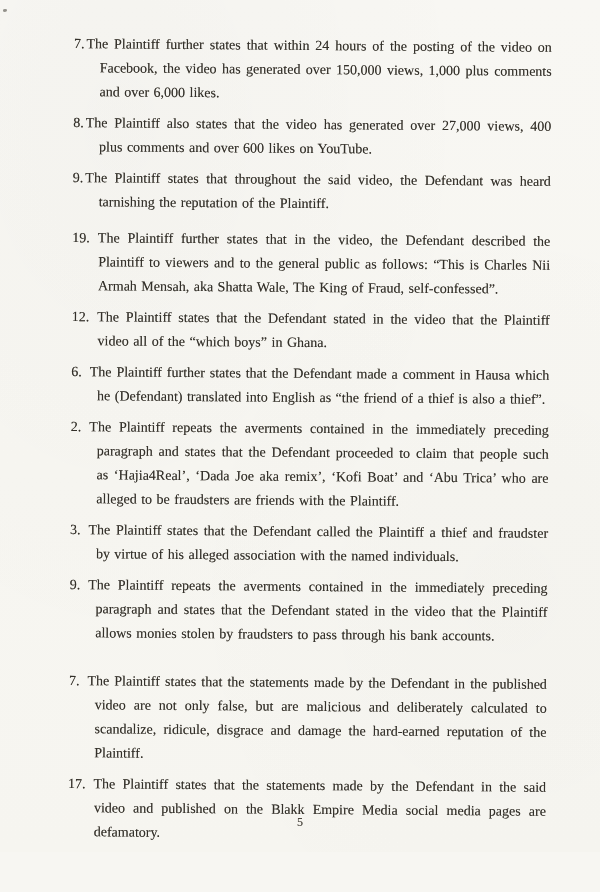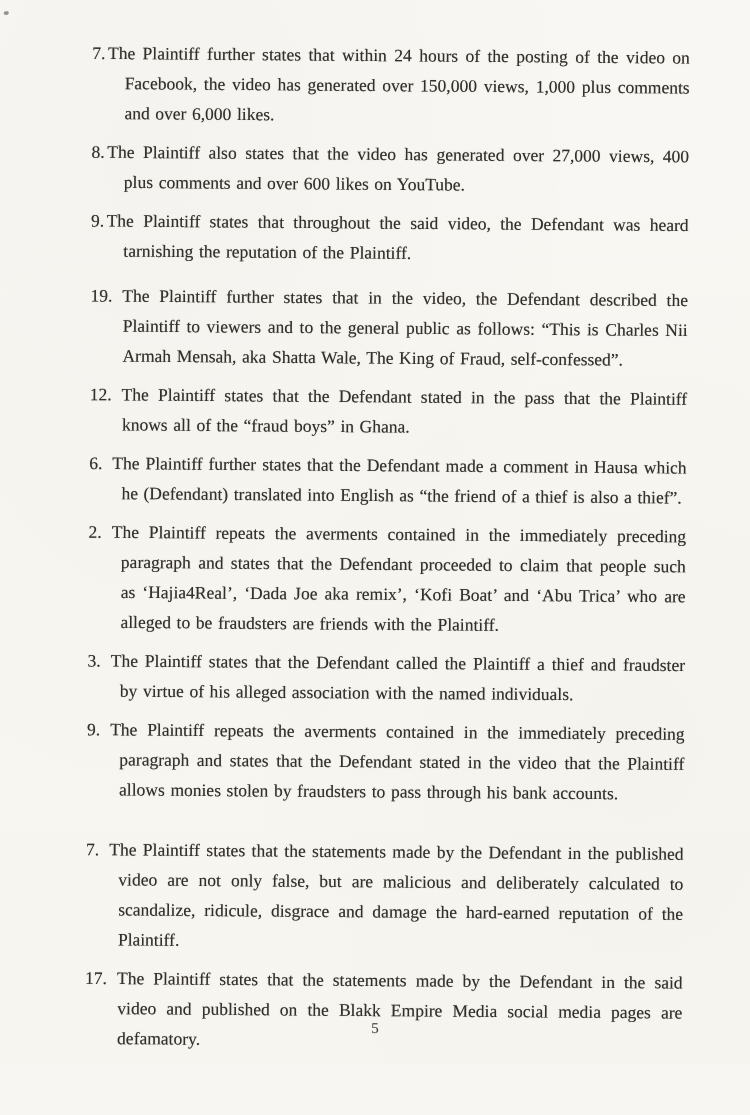--- a/index.html
+++ b/index.html
@@ -77,21 +77,21 @@
 </head>
 <body>
 
 <div class="page">
   <div class="scan-speck"></div>
   <div class="content">
       <div class="para"><span class="num">7.</span><span>The Plaintiff further states that within 24 hours of the posting of the video on Facebook, the video has generated over 150,000 views, 1,000 plus comments and over 6,000 likes.</span></div>
       <div class="para"><span class="num">8.</span><span>The Plaintiff also states that the video has generated over 27,000 views, 400 plus comments and over 600 likes on YouTube.</span></div>
       <div class="para"><span class="num">9.</span><span>The Plaintiff states that throughout the said video, the Defendant was heard tarnishing the reputation of the Plaintiff.</span></div>
       <div class="para gap-m wide-num"><span class="num">19.</span><span>The Plaintiff further states that in the video, the Defendant described the Plaintiff to viewers and to the general public as follows: </span><span class="it">“This is Charles Nii Armah Mensah, aka Shatta Wale, The King of Fraud, self-confessed”</span><span>.</span></div>
-      <div class="para wide-num"><span class="num">12.</span><span>The Plaintiff states that the Defendant stated in the pass that the Plaintiff knows all of the </span><span class="it">“fraud boys”</span><span> in Ghana.</span></div>
+      <div class="para wide-num"><span class="num">12.</span><span>The Plaintiff states that the Defendant stated in the video that the Plaintiff video all of the </span><span class="it">“which boys”</span><span> in Ghana.</span></div>
       <div class="para wide-num"><span class="num">6.</span><span>The Plaintiff further states that the Defendant made a comment in Hausa which he (Defendant) translated into English as “the friend of a thief is also a thief”.</span></div>
       <div class="para gap-s wide-num"><span class="num">2.</span><span>The Plaintiff repeats the averments contained in the immediately preceding paragraph and states that the Defendant proceeded to claim that people such as ‘Hajia4Real’, ‘Dada Joe aka remix’, ‘Kofi Boat’ and ‘Abu Trica’ who are alleged to be fraudsters are friends with the Plaintiff.</span></div>
       <div class="para wide-num"><span class="num">3.</span><span>The Plaintiff states that the Defendant called the Plaintiff a thief and fraudster by virtue of his alleged association with the named individuals.</span></div>
       <div class="para gap-s wide-num"><span class="num">9.</span><span>The Plaintiff repeats the averments contained in the immediately preceding paragraph and states that the Defendant stated in the video that the Plaintiff allows monies stolen by fraudsters to pass through his bank accounts.</span></div>
       <div class="para gap-l wide-num"><span class="num">7.</span><span>The Plaintiff states that the statements made by the Defendant in the published video are not only false, but are malicious and deliberately calculated to scandalize, ridicule, disgrace and damage the hard-earned reputation of the Plaintiff.</span></div>
       <div class="para gap-s wide-num"><span class="num">17.</span><span>The Plaintiff states that the statements made by the Defendant in the said video and published on the Blakk Empire Media social media pages are defamatory.</span></div>
     </div>
   <div class="page-number">5</div>
 </div>
 

